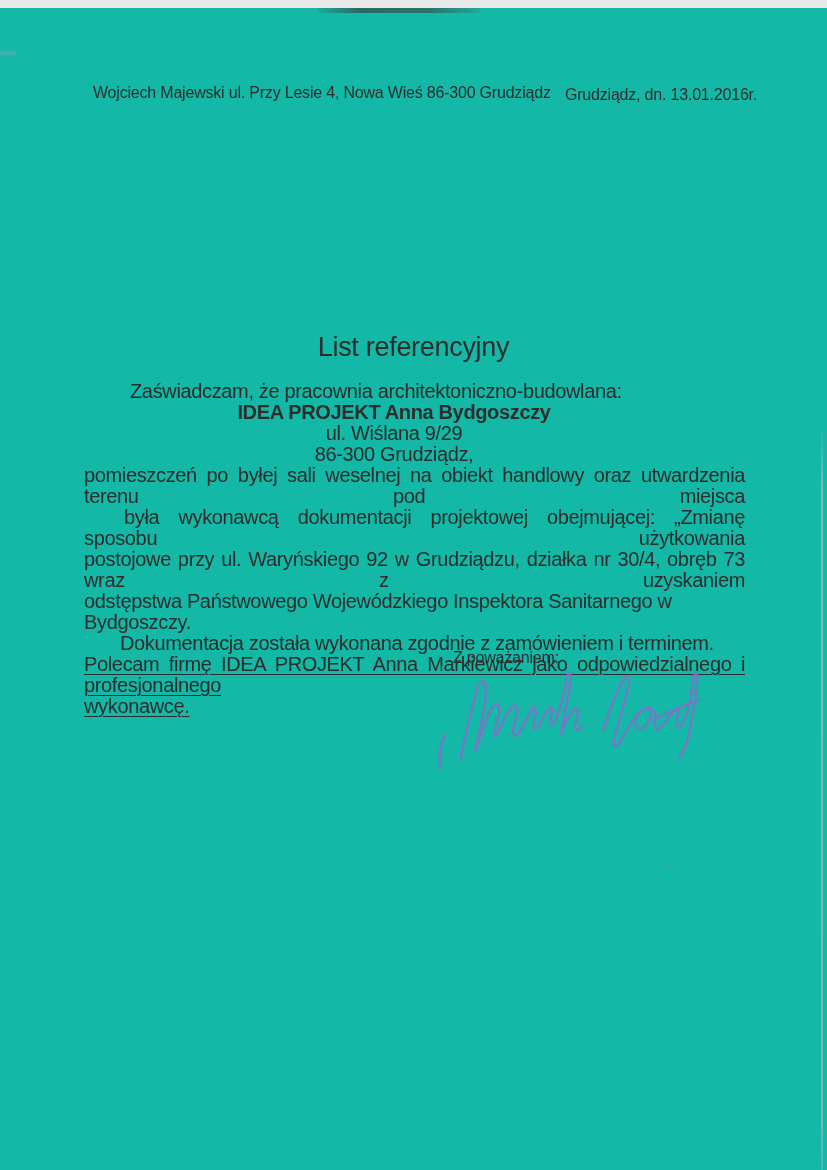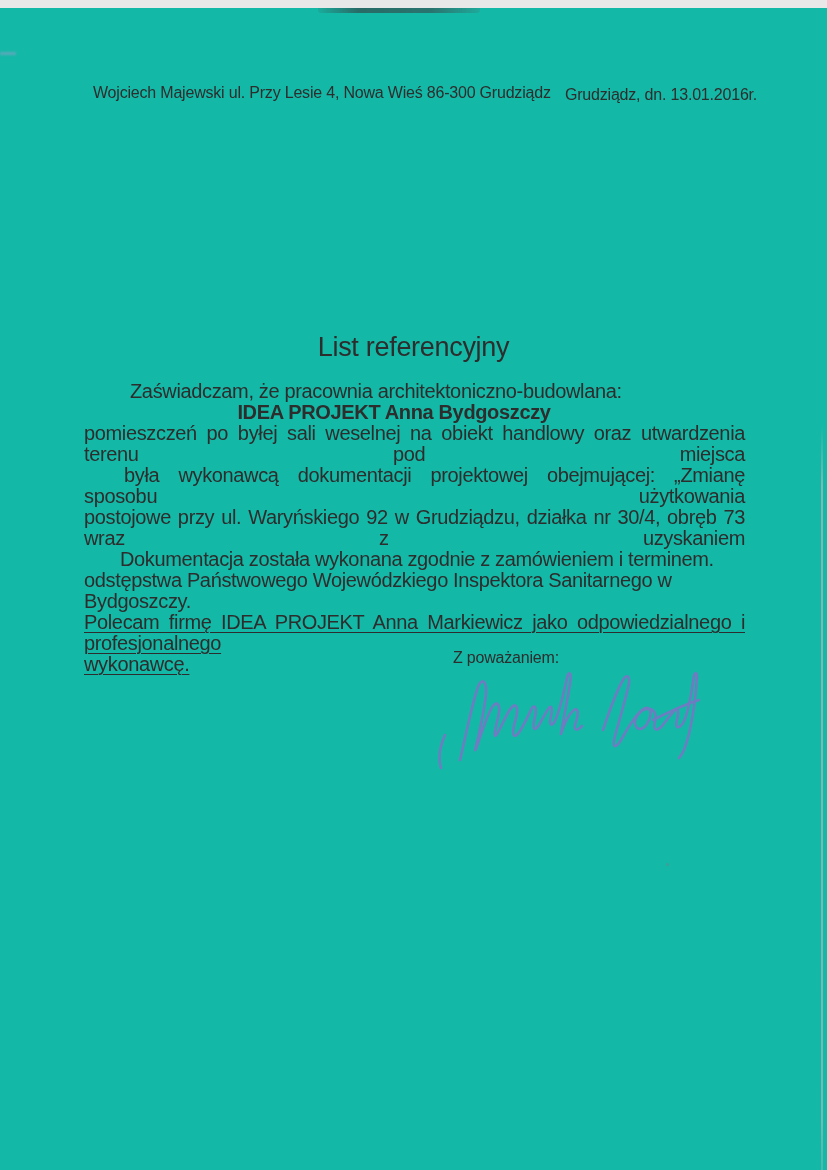--- a/index.html
+++ b/index.html
@@ -130,28 +130,30 @@
   <div class="dateline">Grudziądz, dn. 13.01.2016r.</div>
 
   <div class="letter-title">List referencyjny</div>
 
   <div class="body">
 
     <span class="line indent-lg">Zaświadczam, że pracownia architektoniczno-budowlana:</span>
 
     <div class="company-block">
       <span class="line company-name">IDEA PROJEKT Anna Bydgoszczy</span>
+      <span class="line">ul. Wiślana 9/29</span>
+      <span class="line">86-300 Grudziądz,</span>
     </div>
 
     <span class="line just">pomieszczeń po byłej sali weselnej na obiekt handlowy oraz utwardzenia terenu pod miejsca</span>
     <span class="line indent-md just">była wykonawcą dokumentacji projektowej obejmującej: „Zmianę sposobu użytkowania</span>
     <span class="line just">postojowe przy ul. Waryńskiego 92 w Grudziądzu, działka nr 30/4, obręb 73 wraz z uzyskaniem</span>
+    <span class="line">odstępstwa Państwowego Wojewódzkiego Inspektora Sanitarnego w Bydgoszczy.</span>
+
     <span class="line indent-sm">Dokumentacja została wykonana zgodnie z zamówieniem i terminem.</span>
-
-    <span class="line">odstępstwa Państwowego Wojewódzkiego Inspektora Sanitarnego w Bydgoszczy.</span>
 
     <span class="line just underlined">Polecam firmę IDEA PROJEKT Anna Markiewicz jako odpowiedzialnego i profesjonalnego</span>
     <span class="line underlined">wykonawcę.</span>
   </div>
 
   <div class="closing">Z poważaniem:</div>
 
   <svg class="signature" viewBox="0 0 285 115" fill="none" xmlns="http://www.w3.org/2000/svg">
     <g id="sig-group" stroke="#7b74c6" stroke-width="2.6" stroke-linecap="round" stroke-linejoin="round" opacity="0.88">
       <path d="M 20 75 C 15 86, 13 98, 16 108"></path>

